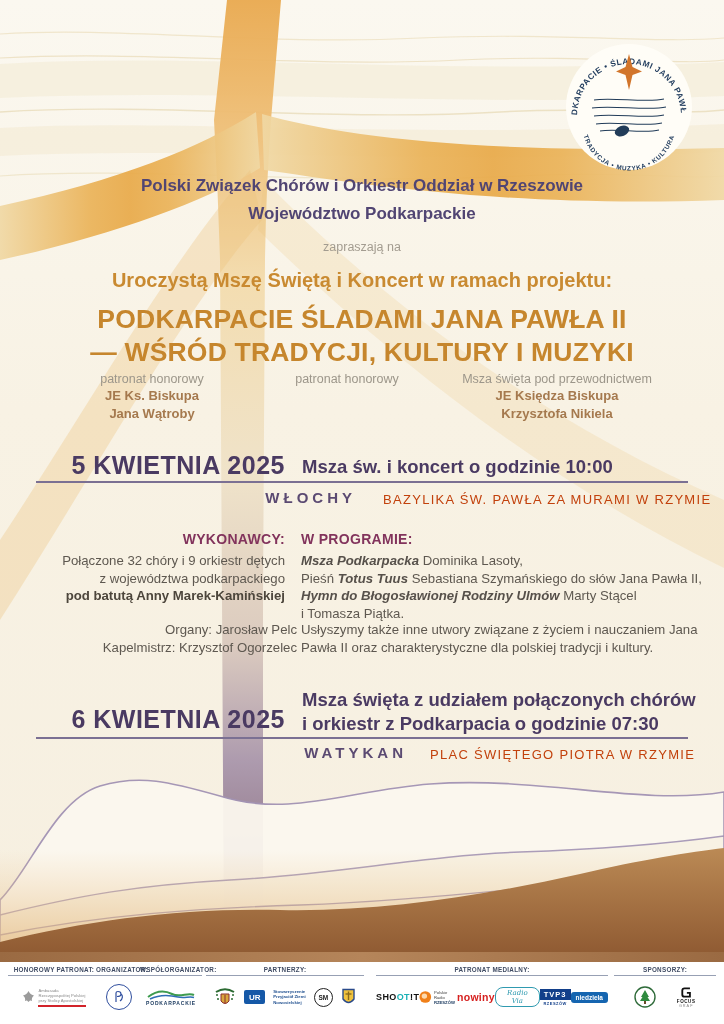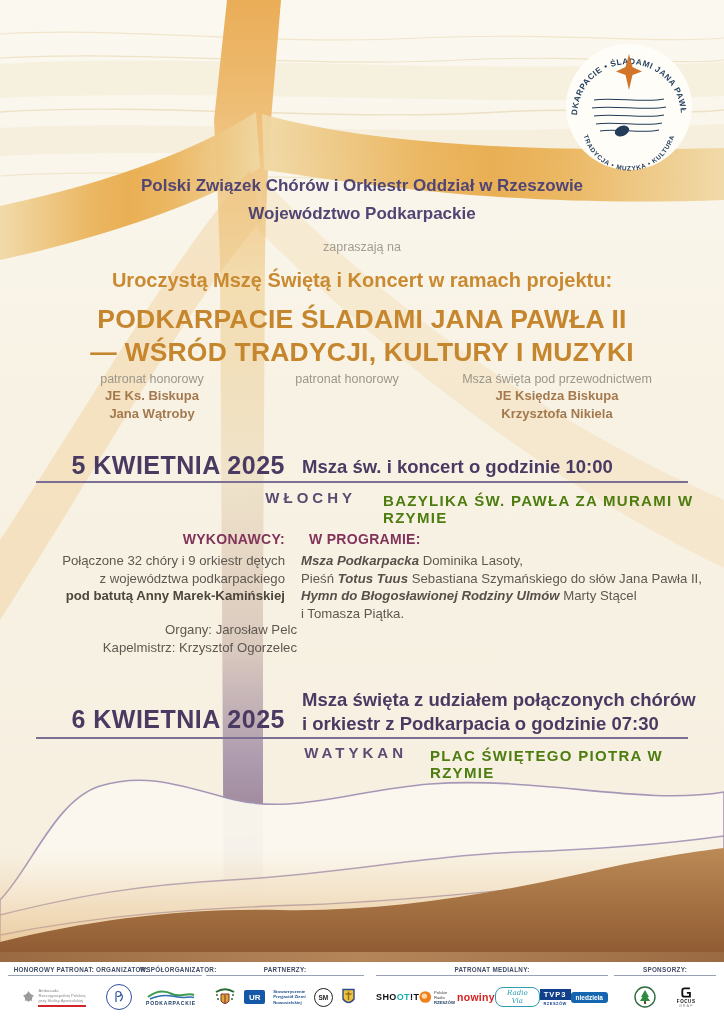--- a/index.html
+++ b/index.html
@@ -15,21 +15,21 @@
   .intro{top:269px;font-size:20px;font-weight:700;color:#c98a31;}
   .title{top:303px;font-size:26.5px;font-weight:800;color:#c6862d;line-height:33px;letter-spacing:.2px;}
   .patron{top:371px;text-align:center;}
   .patron .plabel{font-size:12.5px;color:#9c968a;line-height:16px;}
   .patron .pname{font-size:13px;font-weight:700;color:#a5794e;line-height:18px;}
   .date{font-size:25px;font-weight:800;color:#4a3a62;letter-spacing:.5px;text-align:right;}
   .desc{font-size:18.5px;font-weight:700;color:#4a3a62;line-height:23.5px;}
   .desc b{font-weight:800;}
   .divider{height:2px;background:#7b7093;}
   .country{font-size:15px;font-weight:700;letter-spacing:4px;color:#5b4a72;text-align:right;}
-  .venue{font-size:15px;font-weight:700;letter-spacing:1.3px;color:#4d7c0f;}
+  .venue{font-size:13px;font-weight:400;letter-spacing:1.3px;color:#c2410c;}
   .colhead{font-size:14px;font-weight:800;color:#82335c;letter-spacing:.3px;}
   .body{font-size:13.2px;color:#5e5850;line-height:17.5px;}
   .rightalign{text-align:right;}
   .body .strong{font-weight:700;color:#4d463c;}
   .body i{font-style:italic;font-weight:700;color:#56504a;}
   
   .footer{position:absolute;left:0;top:962px;width:724px;height:72px;background:#ffffff;}
   .fgroup{position:absolute;top:4px;text-align:center;}
   .flabel{font-size:6.3px;font-weight:700;color:#3f4b63;letter-spacing:.3px;white-space:nowrap;
           padding-bottom:2px;border-bottom:1px solid #97a0b4;}
@@ -188,39 +188,40 @@
 
   <div class="t date" style="top:451px;left:0;width:285px;">5 KWIETNIA 2025</div>
   <div class="t desc" style="top:455px;left:302px;width:410px;">
     <span>Msza św. i koncert o godzinie </span><b>10:00</b>
   </div>
   <div class="t divider" style="top:481px;left:36px;width:652px;"></div>
   <div class="t country" style="top:489px;left:0;width:356px;">WŁOCHY</div>
   <div class="t venue" style="top:492px;left:383px;">BAZYLIKA ŚW. PAWŁA ZA MURAMI W RZYMIE</div>
 
   <div class="t colhead rightalign" style="top:531px;left:0;width:285px;">WYKONAWCY:</div>
-  <div class="t colhead" style="top:531px;left:301px;margin-left:8px;">W PROGRAMIE:</div>
+  <div class="t colhead" style="top:531px;left:301px;">W PROGRAMIE:</div>
 
   <div class="t body rightalign" style="top:552px;left:0;width:285px;">
     <div>Połączone 32 chóry i 9 orkiestr dętych</div>
     <div>z województwa podkarpackiego</div>
     <div class="strong">pod batutą Anny Marek-Kamińskiej</div>
   </div>
 
   <div class="t body" style="top:552px;left:301px;width:412px;">
     <div><i>Msza Podkarpacka</i><span> Dominika Lasoty,</span></div>
     <div><span>Pieśń </span><i>Totus Tuus</i><span> Sebastiana Szymańskiego do słów Jana Pawła II,</span></div>
     <div><i>Hymn do Błogosławionej Rodziny Ulmów</i><span> Marty Stącel</span></div>
     <div>i Tomasza Piątka.</div>
   </div>
 
   <div class="t body rightalign" style="top:621px;left:12px;width:285px;">
     <div>Organy: Jarosław Pelc</div>
     <div>Kapelmistrz: Krzysztof Ogorzelec</div>
   </div>
+  <div class="t body" style="top:621px;left:301px;width:400px;">Usłyszymy także inne utwory związane z życiem i nauczaniem Jana Pawła II oraz charakterystyczne dla polskiej tradycji i kultury.</div>
 
   <div class="t desc" style="top:688px;left:302px;width:420px;">
     <div>Msza święta z udziałem połączonych chórów</div>
     <div><span>i orkiestr z Podkarpacia o godzinie </span><b>07:30</b></div>
   </div>
   <div class="t date" style="top:705px;left:0;width:285px;">6 KWIETNIA 2025</div>
   <div class="t divider" style="top:737px;left:36px;width:652px;"></div>
   <div class="t country" style="top:744px;left:0;width:407px;">WATYKAN</div>
   <div class="t venue" style="top:747px;left:430px;">PLAC ŚWIĘTEGO PIOTRA W RZYMIE</div>
 

